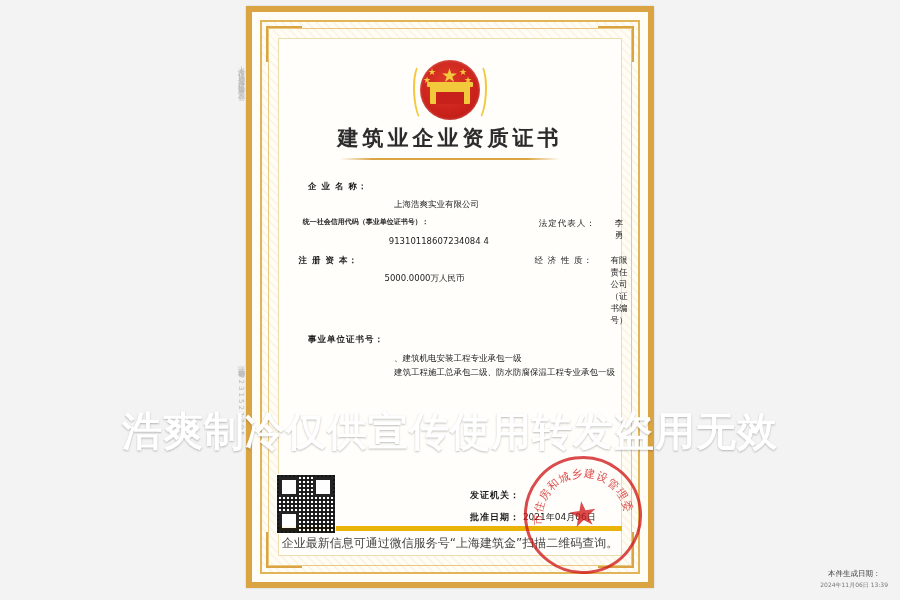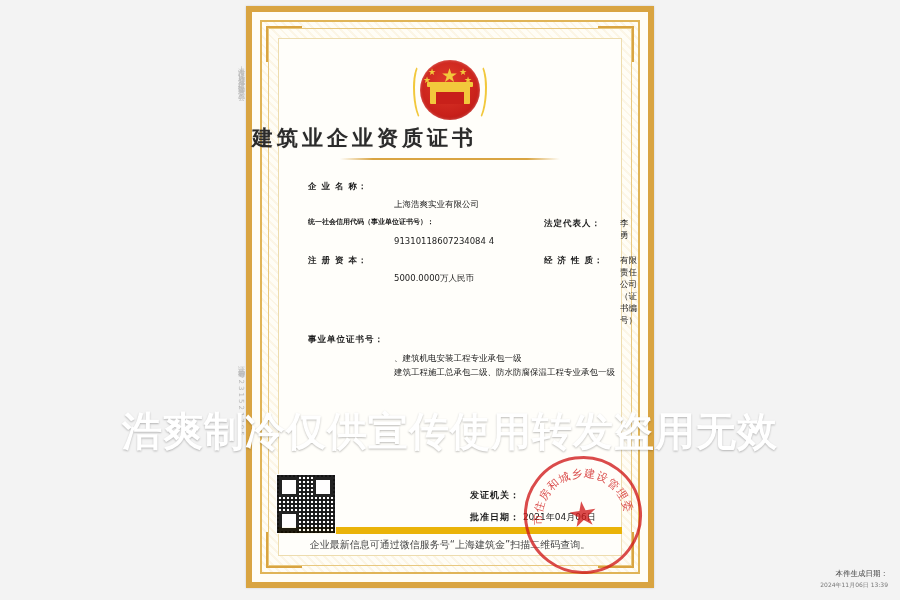--- a/index.html
+++ b/index.html
@@ -138,20 +138,21 @@
     border-radius: 40% 0 0 60%;
   }
   .emblem .wheat-l { left: 2px; }
   .emblem .wheat-r { right: 2px; transform: scaleX(-1); }
 
   
   .cert-title {
     position: absolute;
     left: 0; right: 0;
     top: 112px;
+    text-align: center;
     font-family: "DejaVu Serif", "Liberation Serif", serif;
     font-size: 21px;
     letter-spacing: 4px;
     font-weight: bold;
     color: #2b2b2b;
     text-shadow: 0 0 1px rgba(0,0,0,.2);
   }
   .title-rule {
     position: absolute;
     left: 88px;
@@ -169,20 +170,21 @@
     top: 168px;
     font-family: "DejaVu Sans", "Liberation Sans", sans-serif;
     font-size: 8.5px;
     color: #1b1b1b;
   }
   .frow {
     display: flex;
     align-items: flex-start;
     margin-bottom: 7px;
     line-height: 12px;
+    justify-content: center;
   }
   .flabel {
     width: 86px;
     flex: 0 0 86px;
     font-weight: bold;
     letter-spacing: 1px;
     white-space: nowrap;
   }
   .flabel.two-line {
     line-height: 9px;
@@ -191,21 +193,21 @@
     padding-top: 1px;
   }
   .fvalue {
     flex: 1 1 auto;
     margin-top: 18px;
   }
   .fvalue.narrow { flex: 0 0 150px; }
   .flabel2 {
     width: 76px;
     flex: 0 0 76px;
-    font-weight: bold;
+    font-weight: normal;
     letter-spacing: 1px;
     white-space: nowrap;
   }
   .fvalue2 { flex: 1 1 auto; }
   .qual-lines { line-height: 14px; }
   .qual-lines div { white-space: nowrap; }
 
   
   .qr {
     position: absolute;
@@ -289,24 +291,24 @@
     font-size: 8px;
     letter-spacing: 1px;
   }
 
   
   .footer-note {
     position: absolute;
     left: 26px;
     right: 26px;
     bottom: 30px;
-    border-top: 7px solid #eab308;
+    border-top: 5px solid #eab308;
     padding-top: 4px;
     text-align: center;
-    font-size: 10px;
+    font-size: 12px;
     color: #444;
     font-family: "DejaVu Sans", "Liberation Sans", sans-serif;
   }
 
   
   .side-text {
     position: absolute;
     writing-mode: vertical-rl;
     font-size: 7px;
     color: #b9b9b9;
@@ -317,21 +319,21 @@
   .side-text.left-bottom { left: 236px; top: 360px; }
 
   
   .gen-stamp {
     position: absolute;
     right: 12px;
     bottom: 10px;
     font-size: 7.5px;
     color: #3a3a3a;
     font-family: "DejaVu Sans", "Liberation Sans", sans-serif;
-    text-align: right;
+    text-align: center;
     line-height: 11px;
   }
   .gen-stamp .gs-time { font-size: 6px; color: #777; }
 
   
   .watermark {
     position: absolute;
     left: 0;
     right: 0;
     top: 404px;

